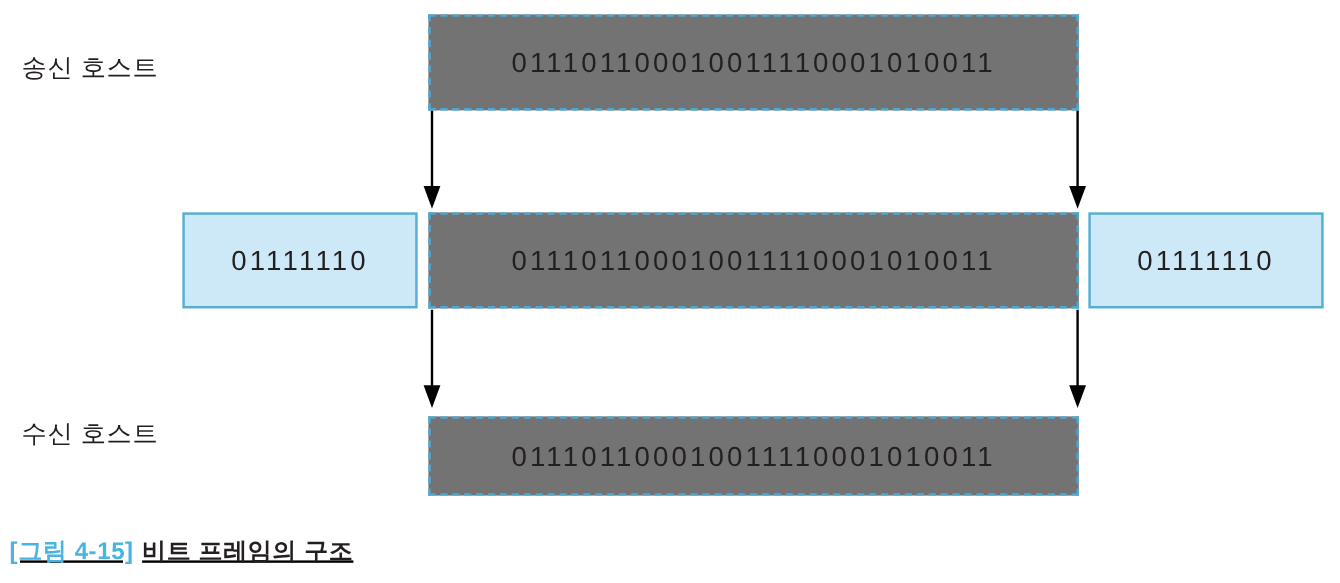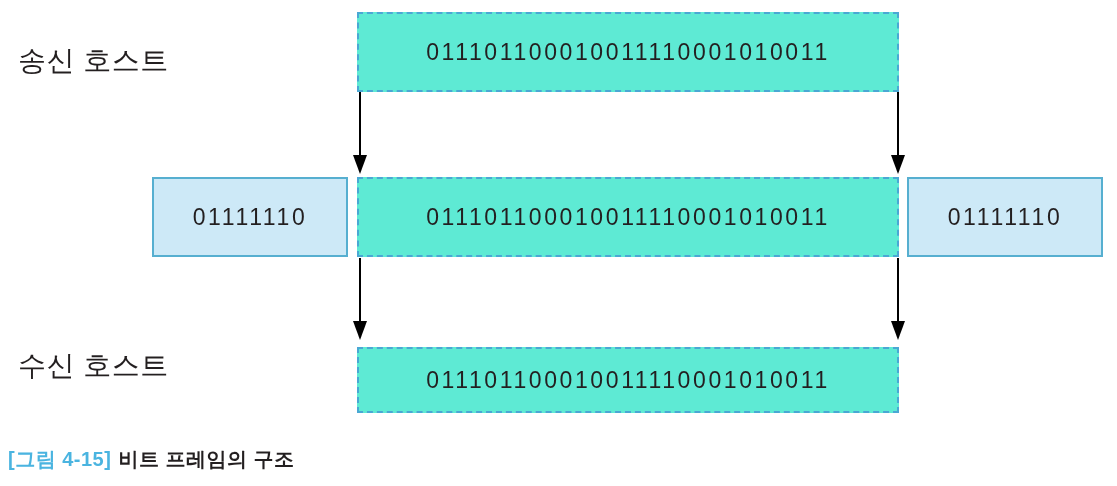--- a/index.html
+++ b/index.html
@@ -15,35 +15,35 @@
     position: relative;
     width: 1117px;
     height: 486px;
     background: #ffffff;
     overflow: hidden;
   }
 
   
   .row-label {
     position: absolute;
-    font-size: 28px;
+    font-size: 21px;
     color: #231f20;
     letter-spacing: 0.5px;
     white-space: nowrap;
     font-family: "Liberation Sans", "DejaVu Sans", sans-serif;
   }
   #label-send   { left: 18px;  top: 42px; }
   #label-line   { left: 45px;  top: 203px; }
   #label-recv   { left: 18px;  top: 347px; }
 
   
   .frame-box {
     position: absolute;
     border: 2px dashed #4aa8d4;
-    background: #5eead4;
+    background: #737373;
     box-sizing: border-box;
     display: flex;
     align-items: center;
     justify-content: center;
   }
   #frame-top    { left: 357px; top: 12px;  width: 542px; height: 80px; }
   #frame-mid    { left: 357px; top: 177px; width: 542px; height: 80px; }
   #frame-bottom { left: 357px; top: 347px; width: 542px; height: 66px; }
 
   .bit-text {
@@ -81,20 +81,21 @@
   }
 
   
   #caption {
     position: absolute;
     left: 8px;
     top: 446px;
     font-size: 20px;
     white-space: nowrap;
     font-family: "Liberation Sans", "DejaVu Sans", sans-serif;
+    text-decoration: underline;
   }
   #caption-number {
     color: #4ab4e0;
     font-weight: bold;
     letter-spacing: 0.5px;
   }
   #caption-title {
     color: #231f20;
     font-weight: bold;
     letter-spacing: 0.5px;

